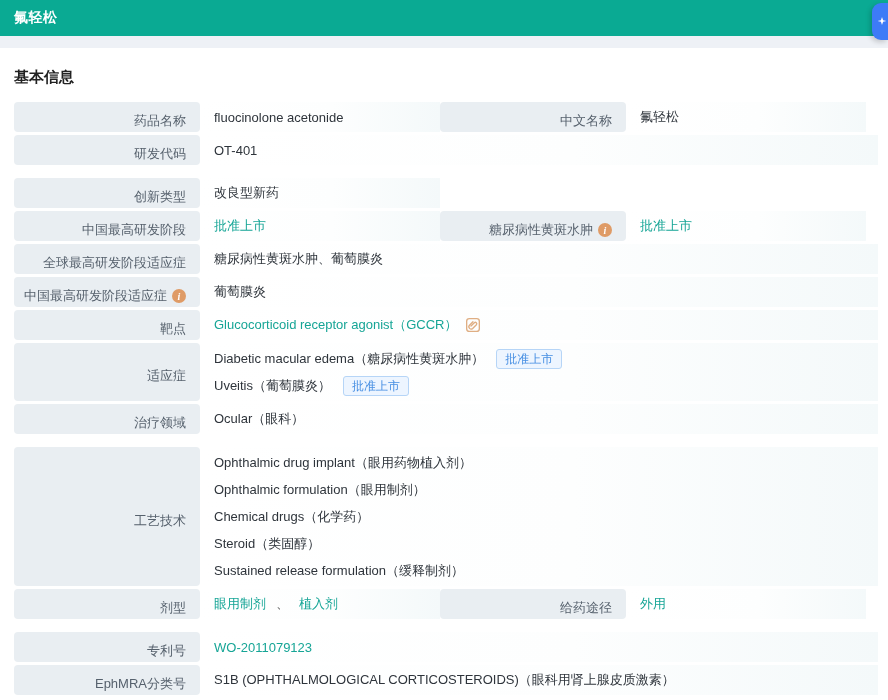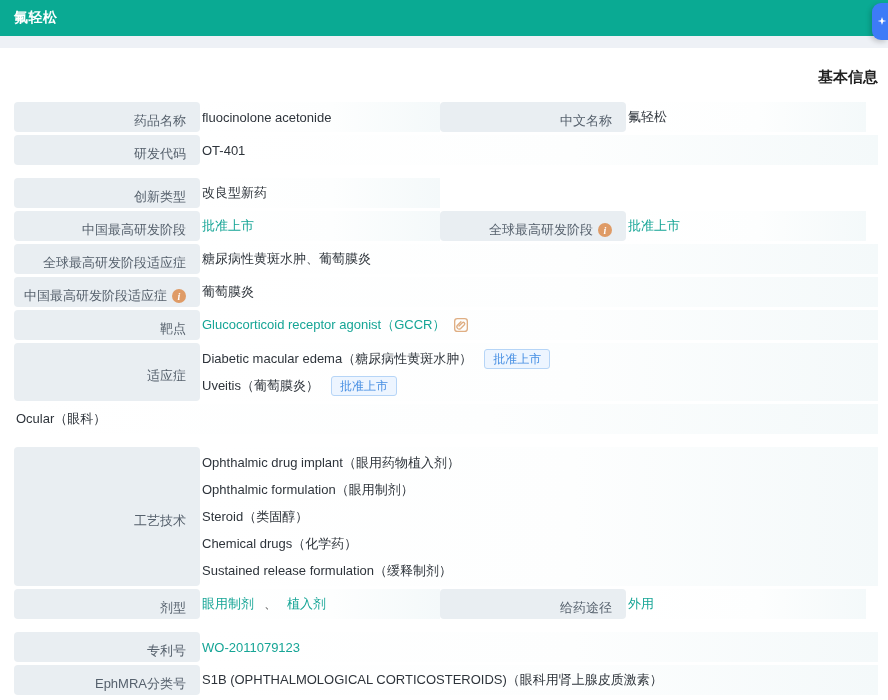--- a/index.html
+++ b/index.html
@@ -15,34 +15,34 @@
   .topbar-title{color:#ffffff;font-weight:bold;font-size:14px;letter-spacing:.5px;}
   .assistant-btn{
     position:absolute;top:3px;right:0;width:16px;height:37px;border:none;
     background:#3d7bf7;border-radius:9px 0 0 9px;cursor:pointer;
     display:flex;align-items:center;justify-content:flex-start;
     box-shadow:-2px 2px 5px rgba(0,0,0,.18);overflow:hidden;padding:0 0 0 4px;
   }
   .substrip{height:12px;background:#eef1f6;}
   .content{padding:0 10px 0 14px;}
   .section-title{
-    padding:20px 0 15px;font-size:15px;font-weight:bold;color:#222;text-align:right;
+    padding:20px 0 15px;font-size:15px;font-weight:bold;color:#222;
   }
   .rowgroup{margin-bottom:13px;}
   .row{display:flex;margin-bottom:3px;}
   .half{display:flex;flex:0 0 426px;}
   .half + .half{}
   .label-cell{
     flex:0 0 186px;box-sizing:border-box;background:#e9eef2;border-radius:4px;
     color:#56616d;display:flex;align-items:center;justify-content:flex-end;
     text-align:center;padding:8px 14px 0 8px;min-height:30px;
   }
   .value-cell{
     flex:1;display:flex;align-items:center;min-height:30px;
-    padding-left:2px;box-sizing:border-box;
+    padding-left:14px;box-sizing:border-box;
     background:linear-gradient(to right,#ffffff 0%,#fdfefe 55%,#f4f9fa 100%);
     color:#2e343b;
   }
   .value-cell.multi{
     flex-direction:column;align-items:flex-start;justify-content:flex-end;
     padding-top:2px;padding-bottom:2px;
   }
   .value-line{line-height:27px;display:flex;align-items:center;}
   .link{color:#16a596;text-decoration:none;cursor:pointer;}
   .sep{color:#444;margin:0 10px;}
@@ -127,21 +127,21 @@
         <div class="half">
           <div class="label-cell">
             <span>中国最高研发阶段</span>
           </div>
           <div class="value-cell">
             <a class="link">批准上市</a>
           </div>
         </div>
         <div class="half">
           <div class="label-cell">
-            <span>全球最高研发阶段</span>
+            <span>糖尿病性黄斑水肿</span>
             <span class="info-icon">i</span>
           </div>
           <div class="value-cell">
             <a class="link">批准上市</a>
           </div>
         </div>
       </div>
 
       <div class="row">
         <div class="label-cell">
@@ -187,36 +187,39 @@
             <span class="badge">批准上市</span>
           </span>
           <span class="value-line">
             <span>Uveitis（葡萄膜炎）</span>
             <span class="badge">批准上市</span>
           </span>
         </div>
       </div>
 
       <div class="row">
+        <div class="label-cell">
+          <span>治疗领域</span>
+        </div>
         <div class="value-cell">
           <span>Ocular（眼科）</span>
         </div>
       </div>
     </div>
 
     <div class="rowgroup">
       <div class="row tech-row">
         <div class="label-cell">
           <span>工艺技术</span>
         </div>
         <div class="value-cell multi">
           <span class="value-line">Ophthalmic drug implant（眼用药物植入剂）</span>
           <span class="value-line">Ophthalmic formulation（眼用制剂）</span>
+          <span class="value-line">Chemical drugs（化学药）</span>
           <span class="value-line">Steroid（类固醇）</span>
-          <span class="value-line">Chemical drugs（化学药）</span>
           <span class="value-line">Sustained release formulation（缓释制剂）</span>
         </div>
       </div>
 
       <div class="row">
         <div class="half">
           <div class="label-cell">
             <span>剂型</span>
           </div>
           <div class="value-cell">

